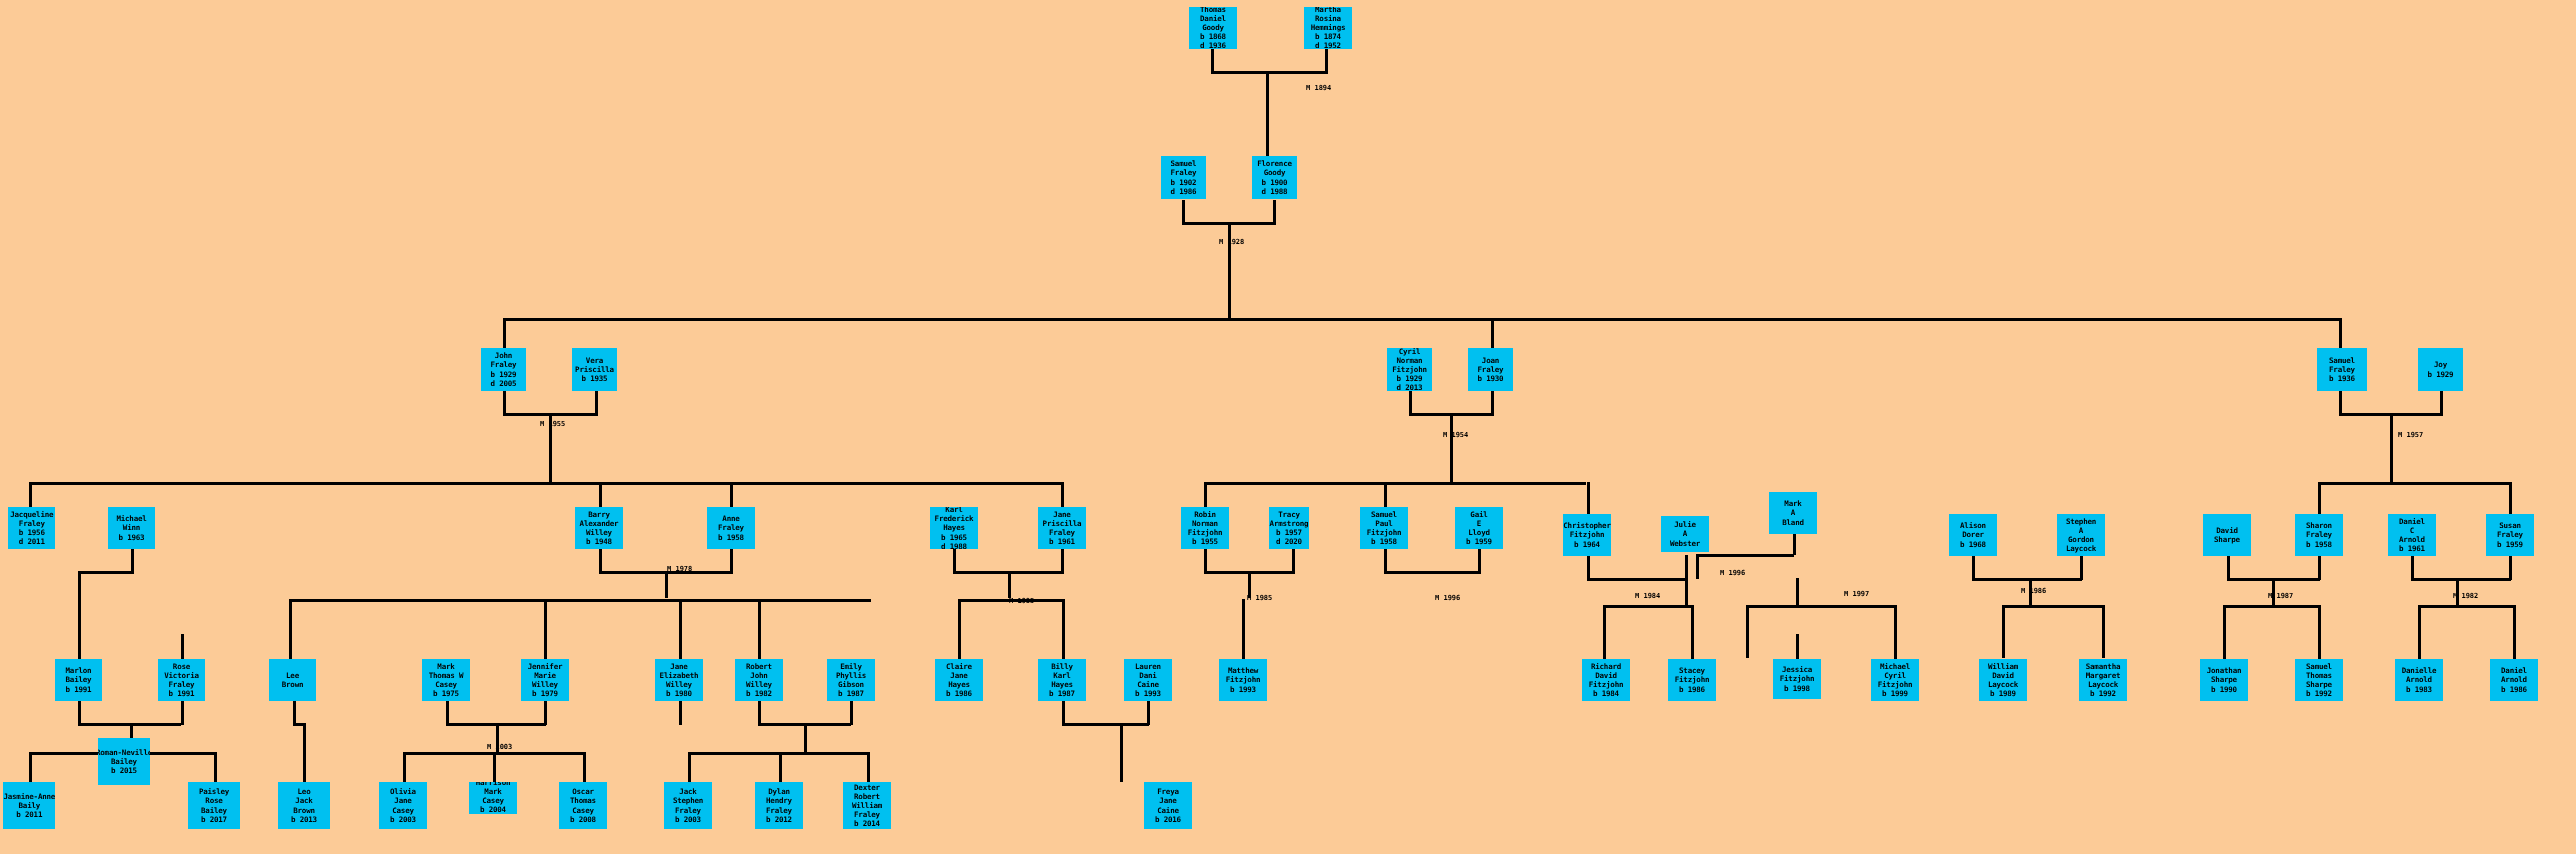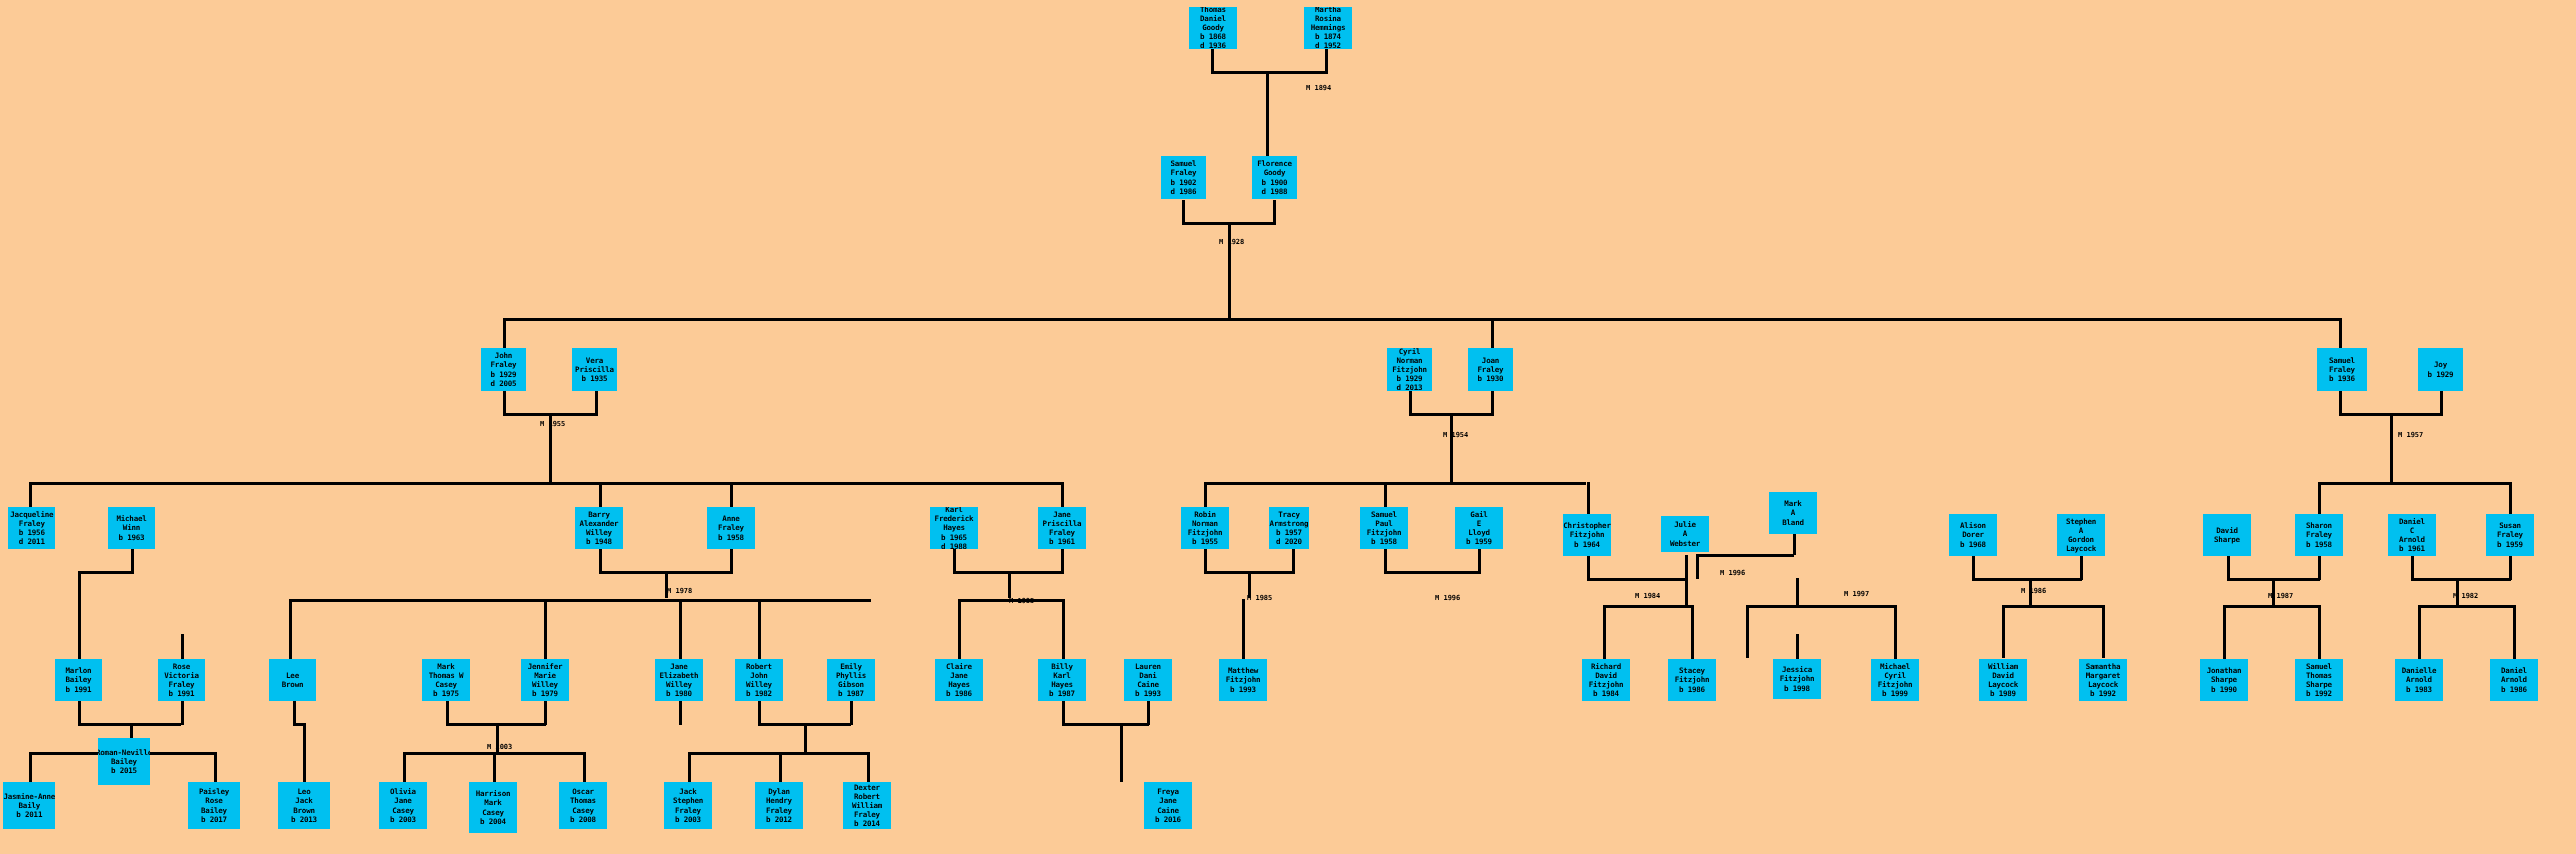--- a/index.html
+++ b/index.html
@@ -183,21 +183,21 @@
     <div class="ln-v" style="left: 1894px; top: 634px; height: 25px;"></div>
     <div class="ln-v" style="left: 2223px; top: 634px; height: 25px;"></div>
     <div class="ln-v" style="left: 2318px; top: 634px; height: 25px;"></div>
     <div class="ln-v" style="left: 2418px; top: 634px; height: 25px;"></div>
     <div class="ln-v" style="left: 2513px; top: 634px; height: 25px;"></div>
     <div class="mlabel" style="left: 1271px; top: 84px; padding-left: 35px;">M 1894</div>
     <div class="mlabel" style="left: 1219px; top: 238px;">M 1928</div>
     <div class="mlabel" style="left: 540px; top: 420px;">M 1955</div>
     <div class="mlabel" style="left: 1443px; top: 431px;">M 1954</div>
     <div class="mlabel" style="left: 2398px; top: 431px;">M 1957</div>
-    <div class="mlabel" style="left: 667px; top: 587px;">M 1978</div>
+    <div class="mlabel" style="left: 667px; top: 565px;">M 1978</div>
     <div class="mlabel" style="left: 1009px; top: 597px;">M 1985</div>
     <div class="mlabel" style="left: 1247px; top: 594px;">M 1985</div>
     <div class="mlabel" style="left: 1435px; top: 594px;">M 1996</div>
     <div class="mlabel" style="left: 1635px; top: 592px;">M 1984</div>
     <div class="mlabel" style="left: 1720px; top: 569px;">M 1996</div>
     <div class="mlabel" style="left: 1844px; top: 590px;">M 1997</div>
     <div class="mlabel" style="left: 2021px; top: 587px;">M 1986</div>
     <div class="mlabel" style="left: 2268px; top: 592px;">M 1987</div>
     <div class="mlabel" style="left: 2453px; top: 592px;">M 1982</div>
     <div class="mlabel" style="left: 487px; top: 743px;">M 2003</div>
@@ -508,21 +508,21 @@
       <span class="ln">Jack</span>
       <span class="ln">Brown</span>
       <span class="ln">b 2013</span>
     </div>
     <div class="node" style="left: 379px; top: 782px; width: 48px; height: 47px;">
       <span class="ln">Olivia</span>
       <span class="ln">Jane</span>
       <span class="ln">Casey</span>
       <span class="ln">b 2003</span>
     </div>
-    <div class="node" style="left: 469px; top: 782px; width: 48px; height: 51px;">
+    <div class="node" style="left: 469px; top: 782px; width: 48px; height: 32px; justify-content: flex-end;">
       <span class="ln">Harrison</span>
       <span class="ln">Mark</span>
       <span class="ln">Casey</span>
       <span class="ln">b 2004</span>
     </div>
     <div class="node" style="left: 559px; top: 782px; width: 48px; height: 47px;">
       <span class="ln">Oscar</span>
       <span class="ln">Thomas</span>
       <span class="ln">Casey</span>
       <span class="ln">b 2008</span>

